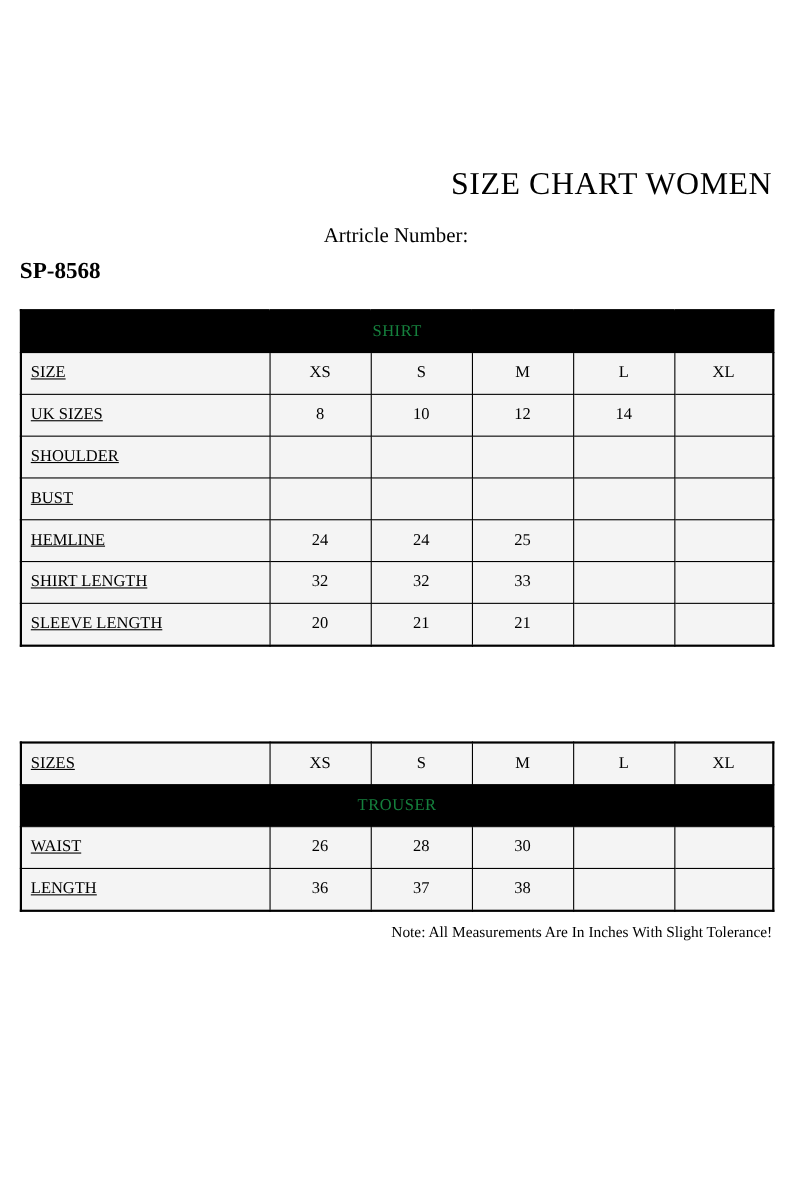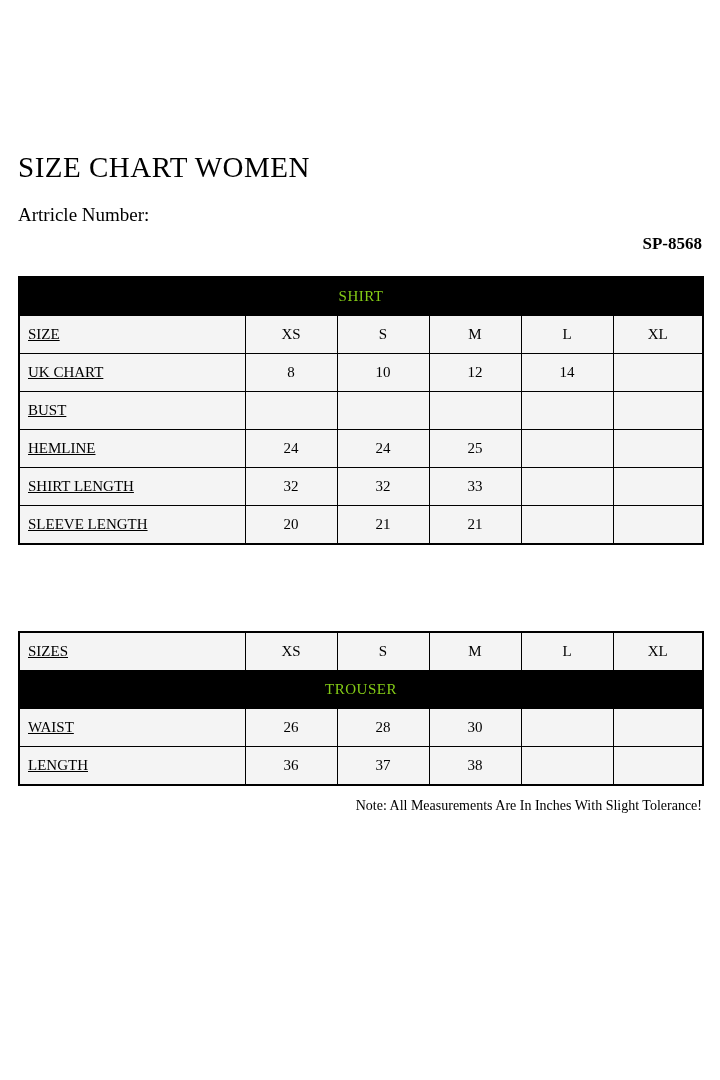--- a/index.html
+++ b/index.html
@@ -16,35 +16,36 @@
     overflow: hidden;
   }
   .page {
     width: 720px;
     height: 1080px;
     box-sizing: border-box;
     padding: 0 18px;
     position: relative;
   }
   .title {
-    text-align: left;
+    text-align: right;
     font-size: 29px;
     letter-spacing: 0.5px;
     margin-top: 152px;
     line-height: 1.1;
     font-weight: 400;
   }
   .article-label {
+    text-align: center;
     font-size: 19px;
     margin-top: 20px;
     font-weight: 400;
   }
   .article-number {
-    text-align: right;
-    font-size: 17px;
+    text-align: left;
+    font-size: 21px;
     margin-top: 8px;
     font-weight: bold;
   }
   table.chart {
     width: 684px;
     border-collapse: collapse;
     table-layout: fixed;
     border: 2px solid #000;
   }
   table.chart td, table.chart th {
@@ -52,21 +53,21 @@
     padding: 0;
     height: 37px;
     font-size: 15px;
     text-align: center;
     vertical-align: middle;
     background: #f4f4f4;
     font-weight: normal;
   }
   .band {
     background: #000000 !important;
-    color: #84cc16;
+    color: #15803d;
     font-size: 25px;
     height: 44px;
     text-align: center;
     letter-spacing: 0.5px;
     border: 1px solid #000;
   }
   .rowlabel {
     text-align: left !important;
     padding-left: 8px !important;
     font-size: 15px;
@@ -115,28 +116,36 @@
           <td class="rowlabel bold">SIZE</td>
           <td class="bold">XS</td>
           <td class="bold">S</td>
           <td class="bold">M</td>
           <td class="bold">L</td>
           <td class="bold">XL</td>
         </tr>
 
 
         <tr>
-          <td class="rowlabel bold">UK CHART</td>
+          <td class="rowlabel bold">UK SIZES</td>
           <td class="bold">8</td>
           <td class="bold">10</td>
           <td class="bold">12</td>
           <td class="bold">14</td>
           <td class="bold"></td>
         </tr>
 
+        <tr>
+          <td class="rowlabel">SHOULDER</td>
+          <td></td>
+          <td></td>
+          <td></td>
+          <td></td>
+          <td></td>
+        </tr>
 
         <tr>
           <td class="rowlabel">BUST</td>
           <td></td>
           <td></td>
           <td></td>
           <td></td>
           <td></td>
         </tr>
 

